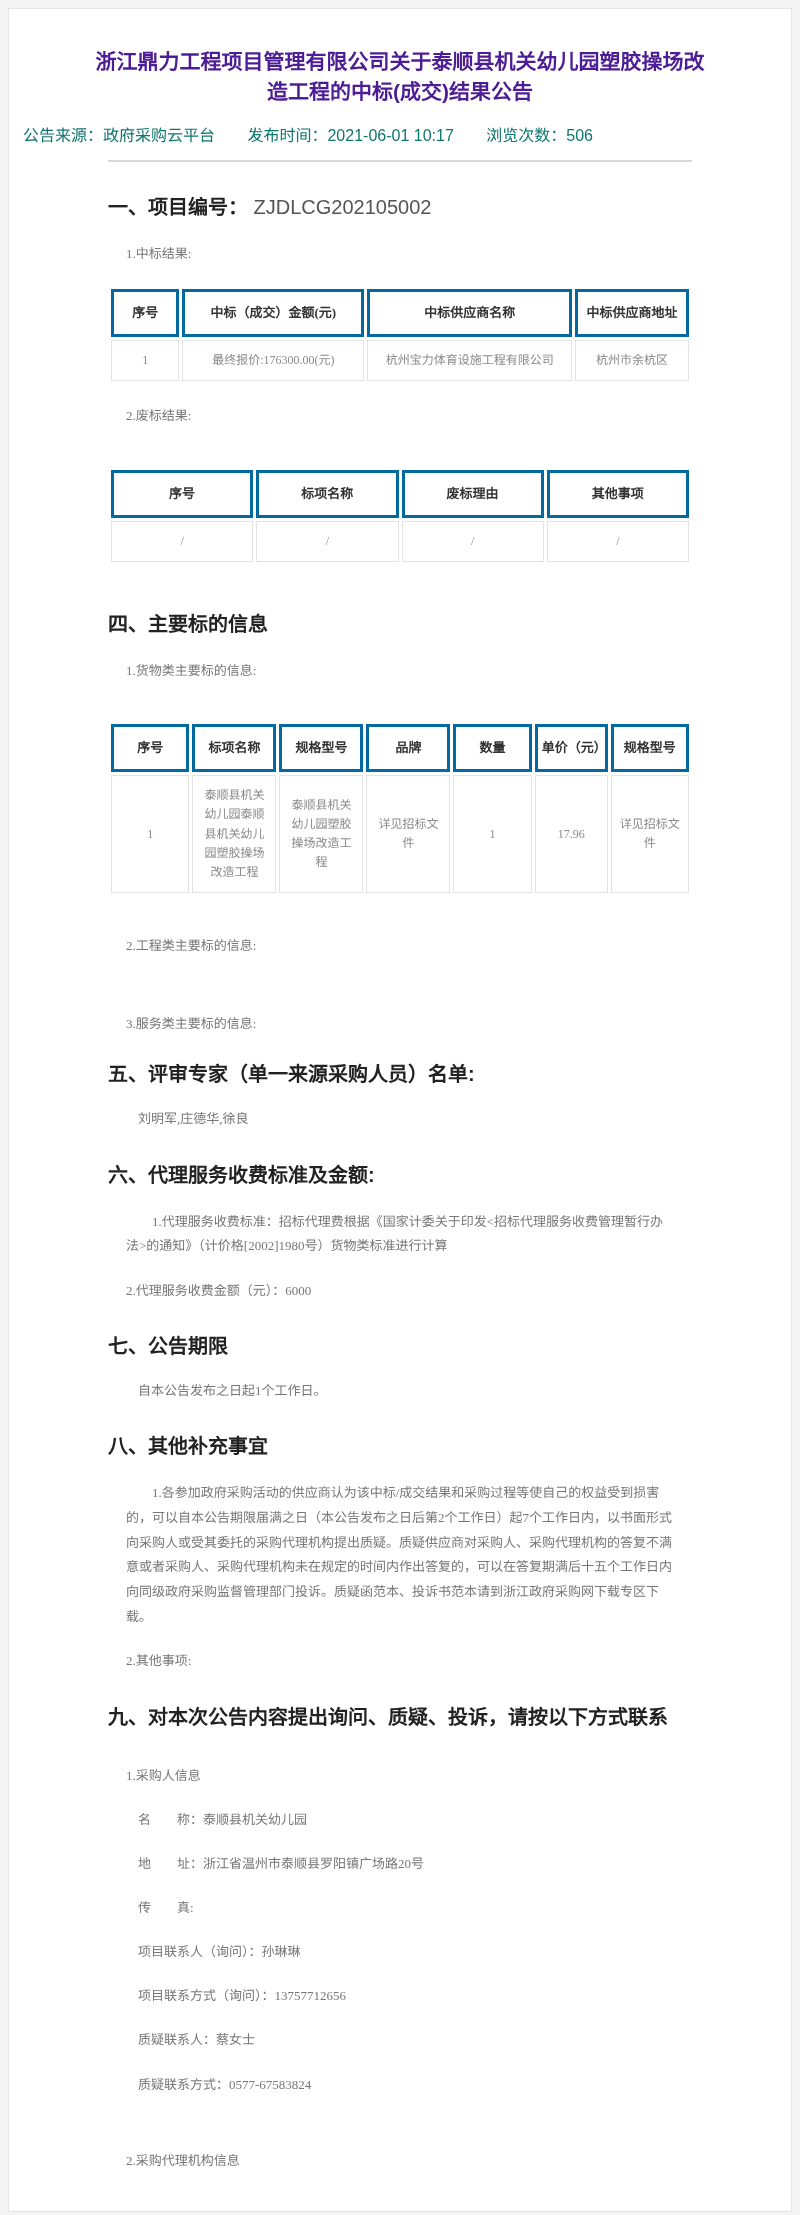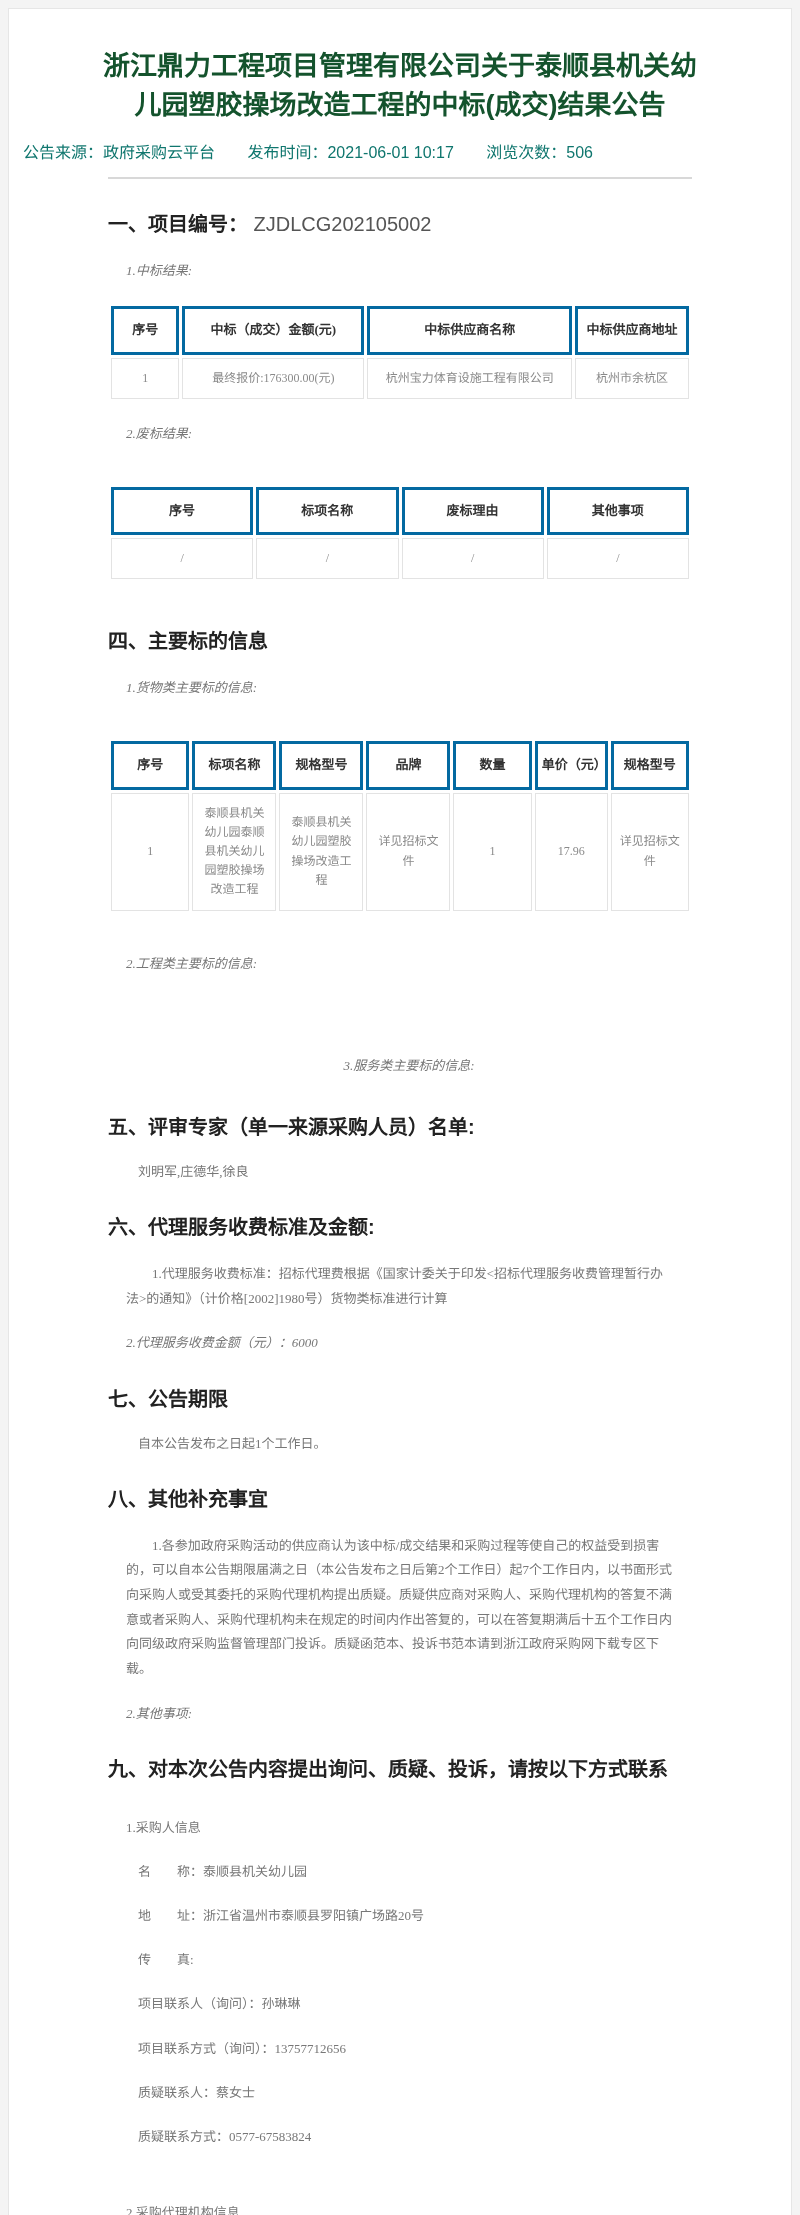--- a/index.html
+++ b/index.html
@@ -15,23 +15,23 @@
     margin: 0 auto;
     background: #ffffff;
     border: 1px solid #e6e6e6;
     padding: 38px 0 40px 0;
   }
   
   .doc-title {
     width: 620px;
     margin: 0 auto;
     text-align: center;
-    font-size: 27px;
+    font-size: 21px;
     font-weight: bold;
-    color: #14532d;
+    color: #4c1d95;
     line-height: 1.45;
   }
   .doc-meta {
     margin-top: 14px;
     font-size: 16px;
     color: #0f766e;
   }
   .doc-meta span { margin: 0 14px; }
   .head-rule {
     width: 584px;
@@ -58,21 +58,20 @@
     font-family: "Liberation Sans", "DejaVu Sans", sans-serif;
   }
   .body-text {
     font-family: "Liberation Serif", "DejaVu Serif", serif;
     font-size: 13px;
     color: #777777;
     line-height: 1.55;
   }
   .sub-item {
     margin: 22px 0 0 18px;
-    font-style: italic;
   }
   .para {
     margin: 20px 16px 0 18px;
     text-indent: 2em;
     line-height: 1.9;
   }
   .plain-line {
     margin: 20px 0 0 30px;
   }
   .contact-group { margin-top: 34px; }
@@ -196,23 +195,23 @@
           <td>泰顺县机关幼儿园塑胶操场改造工程</td>
           <td>详见招标文件</td>
           <td>1</td>
           <td>17.96</td>
           <td>详见招标文件</td>
         </tr>
       </tbody>
     </table>
 
     <div class="body-text sub-item" style="margin-top:40px;">2.工程类主要标的信息:</div>
-    <div class="body-text sub-item" style="margin-top:82px;text-align:center;">3.服务类主要标的信息:</div>
-
-    <h2 class="sec-heading" style="margin-top:36px;">五、评审专家（单一来源采购人员）名单:</h2>
+    <div class="body-text sub-item" style="margin-top:58px;">3.服务类主要标的信息:</div>
+
+    <h2 class="sec-heading" style="margin-top:25px;">五、评审专家（单一来源采购人员）名单:</h2>
     <div class="body-text plain-line">刘明军,庄德华,徐良</div>
 
     <h2 class="sec-heading">六、代理服务收费标准及金额:</h2>
     <div class="body-text para">1.代理服务收费标准：招标代理费根据《国家计委关于印发&lt;招标代理服务收费管理暂行办法&gt;的通知》（计价格[2002]1980号）货物类标准进行计算</div>
     <div class="body-text sub-item">2.代理服务收费金额（元）：6000</div>
 
     <h2 class="sec-heading">七、公告期限</h2>
     <div class="body-text plain-line">自本公告发布之日起1个工作日。</div>
 
     <h2 class="sec-heading">八、其他补充事宜</h2>

